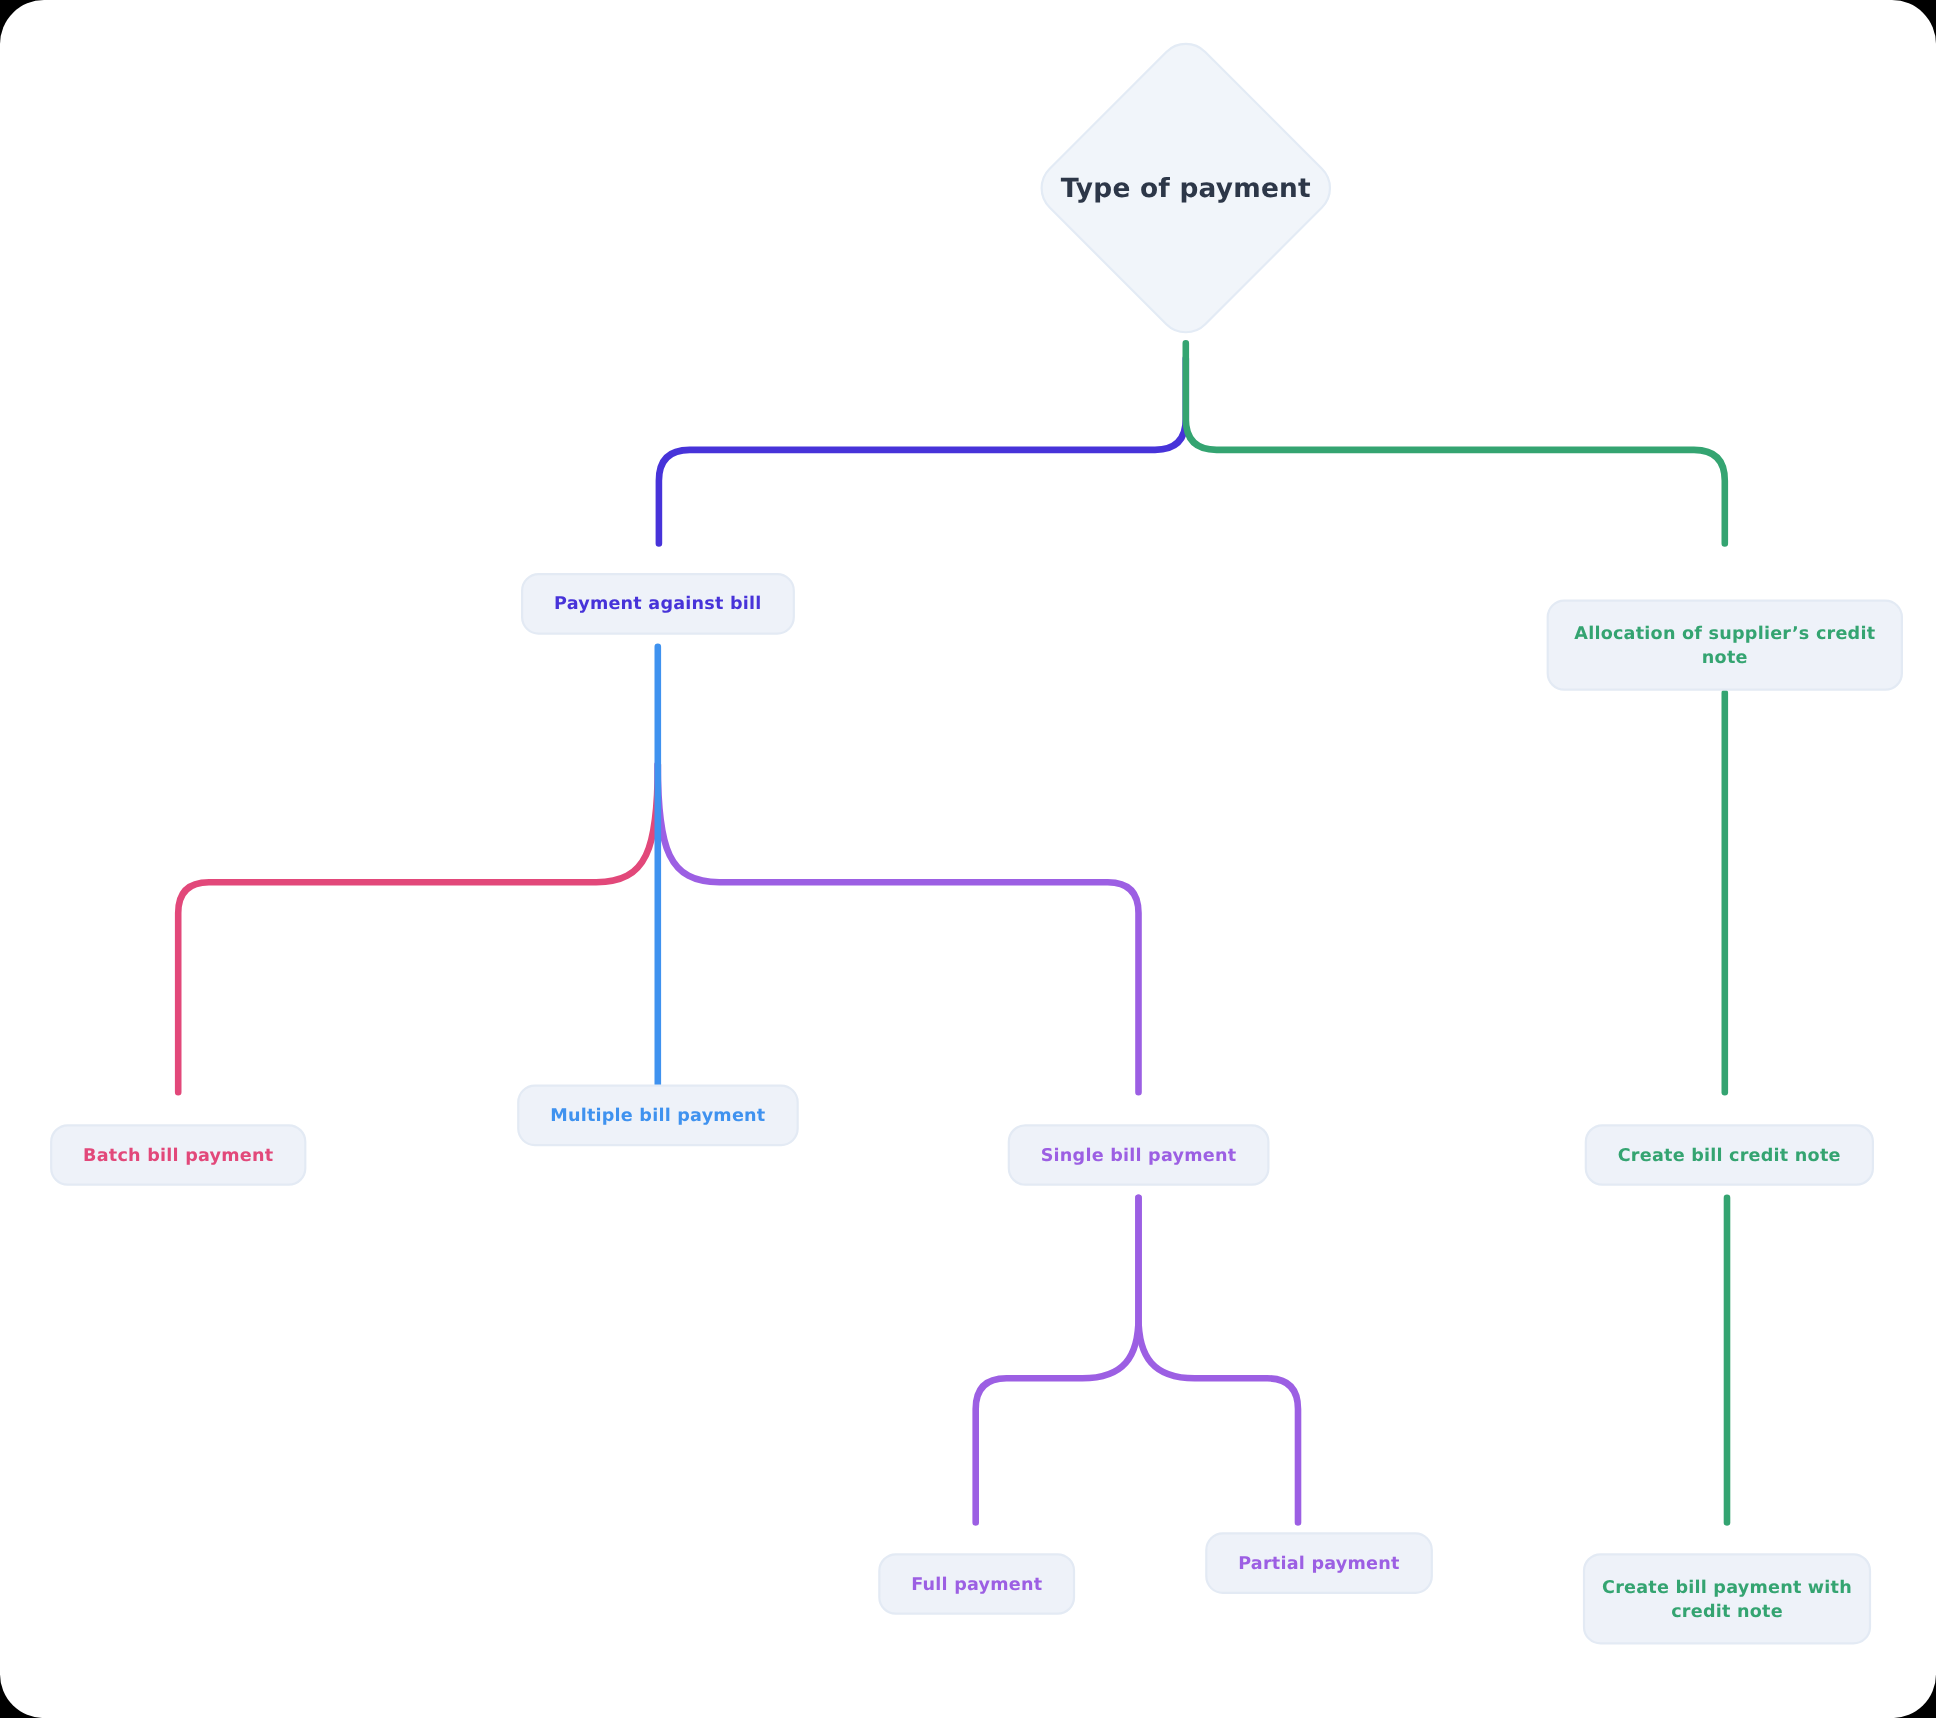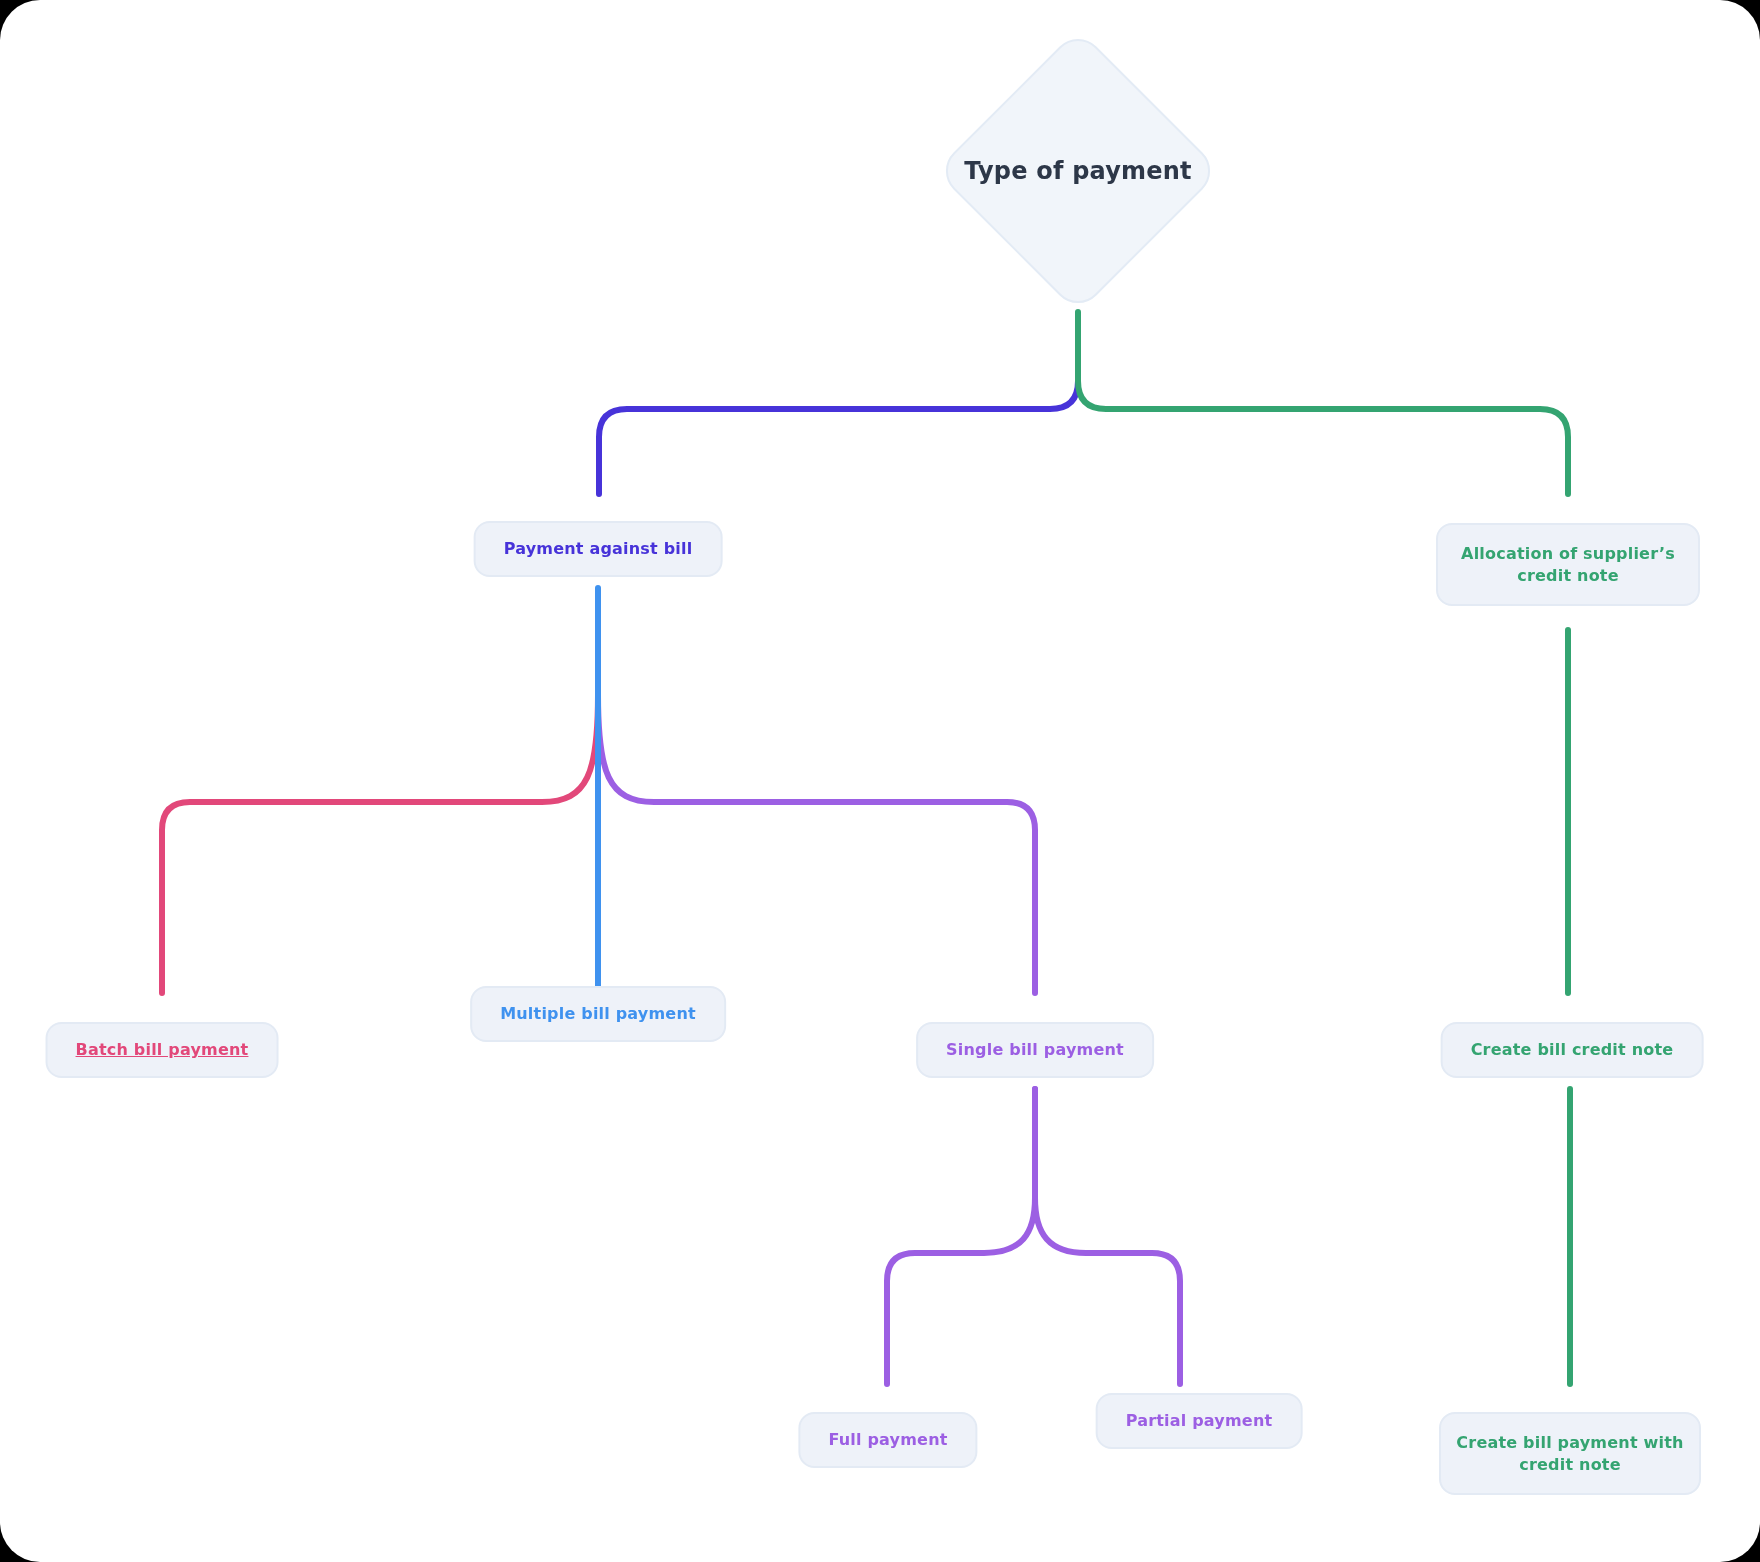--- a/index.html
+++ b/index.html
@@ -69,23 +69,23 @@
     <path class="s-green" d="M 1568 630 L 1568 993" marker-end="url(#m-green)"></path>
     <path class="s-green" d="M 1570 1089 L 1570 1384" marker-end="url(#m-green)"></path>
   </svg>
 
   <div class="diamond">
     <div class="diamond-label">Type of payment</div>
   </div>
 
   <div class="node c-indigo" style="left:598px;top:521px;">Payment against bill</div>
 
-  <div class="node wrap c-green" style="left:1568px;top:523px;width:264px;">Allocation of supplier’s credit note</div>
+  <div class="node wrap c-green" style="left:1568px;top:545px;width:324px;">Allocation of supplier’s credit note</div>
 
-  <div class="node c-pink" style="left:162px;top:1022px;text-decoration:underline;">Batch bill payment</div>
+  <div class="node c-pink" style="left:162px;top:1022px;">Batch bill payment</div>
 
   <div class="node c-blue" style="left:598px;top:986px;">Multiple bill payment</div>
 
   <div class="node c-purple" style="left:1035px;top:1022px;">Single bill payment</div>
 
   <div class="node c-green" style="left:1572px;top:1022px;">Create bill credit note</div>
 
   <div class="node c-purple" style="left:888px;top:1412px;">Full payment</div>
 
   <div class="node c-purple" style="left:1180px;top:1393px;margin-left:19px;">Partial payment</div>

